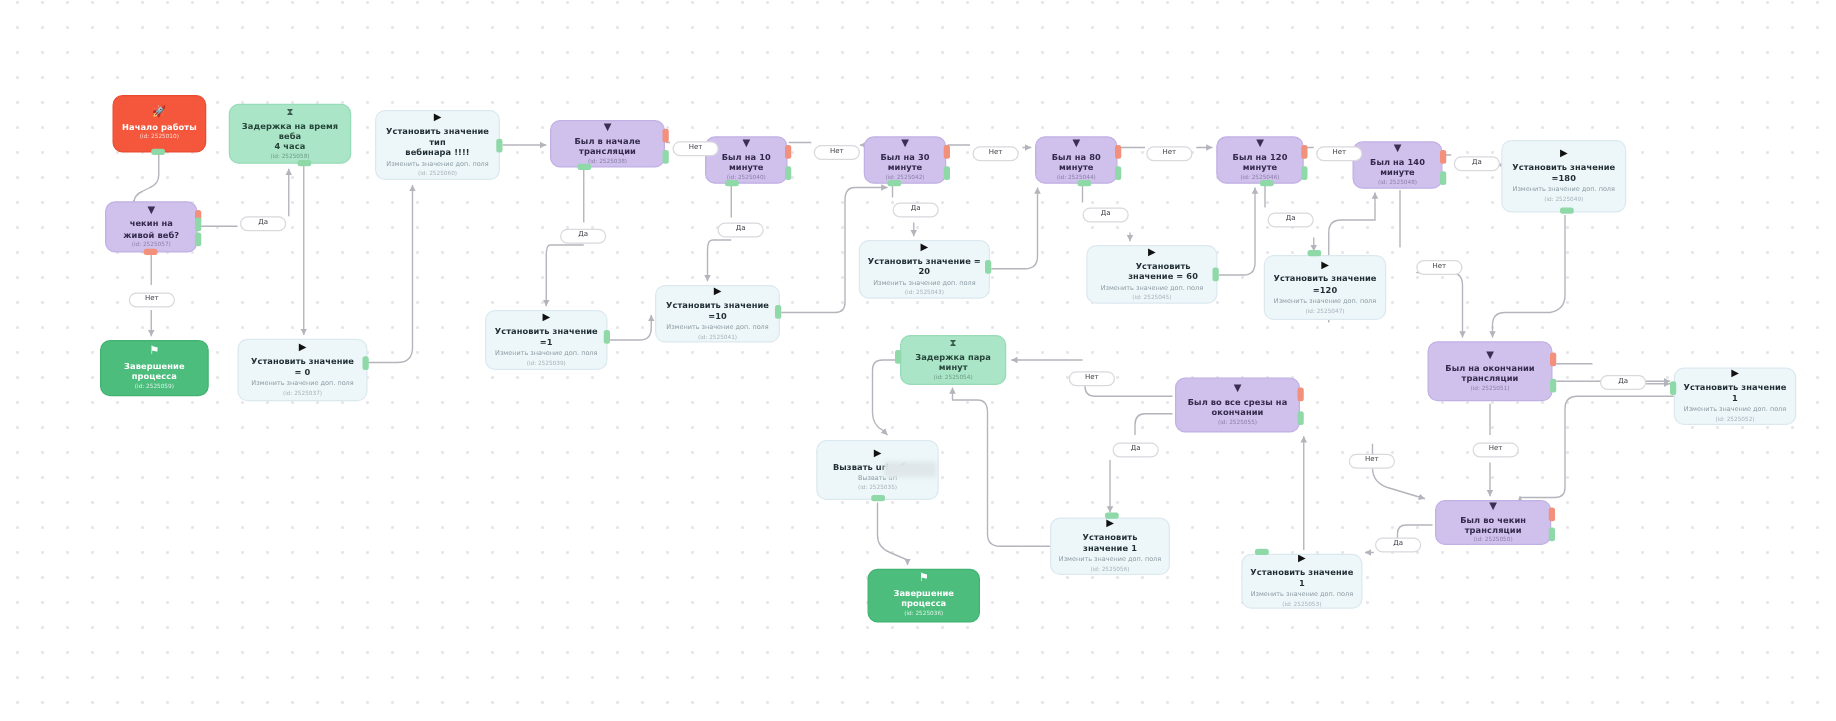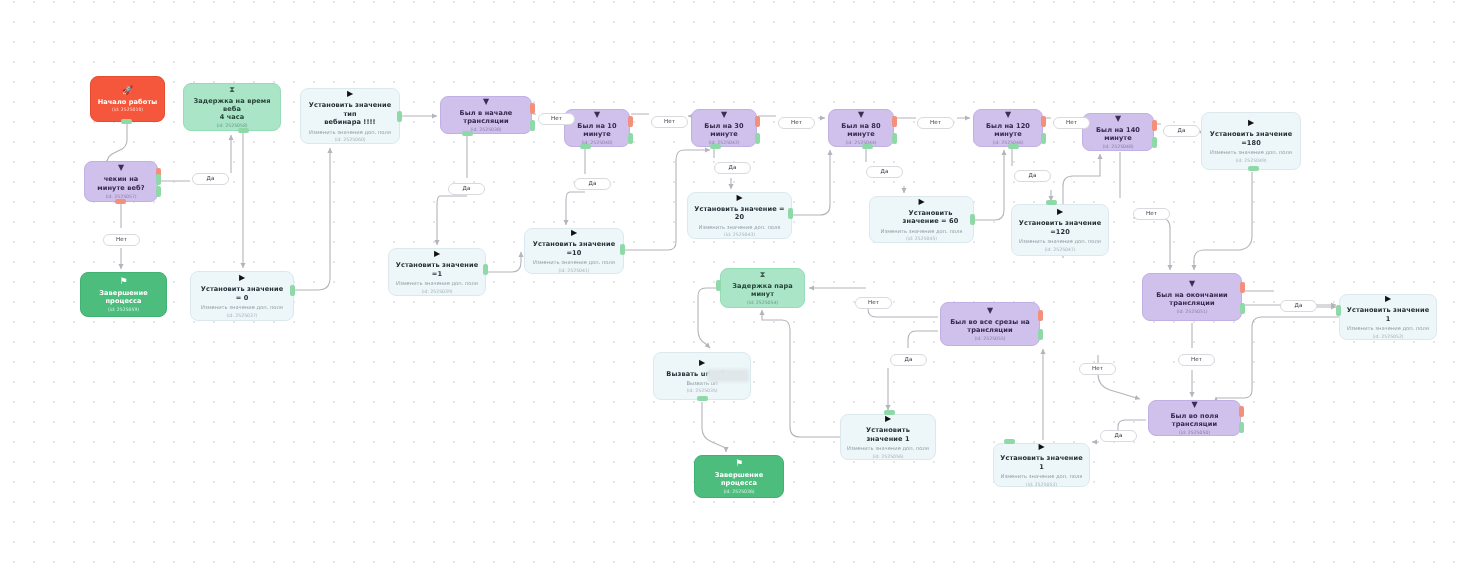--- a/index.html
+++ b/index.html
@@ -182,21 +182,21 @@
       </div>
       <div class="node n-act" style="left: 300px; top: 88px; width: 100px; height: 56px;">
         <div class="ic">▶</div>
         <div class="ttl" style="white-space: pre-line;">Установить значение тип
 вебинара !!!!</div>
         <div class="sub">Изменить значение доп. поля</div>
         <div class="nid">(id: 2525060)</div>
       </div>
       <div class="node n-cond" style="left: 84px; top: 161px; width: 74px; height: 41px;">
         <div class="ic">▼</div>
-        <div class="ttl" style="white-space: pre-line;">чекин на минуте веб?</div>
+        <div class="ttl" style="white-space: pre-line;">чекин на живой веб?</div>
         <div class="nid">(id: 2525057)</div>
       </div>
       <div class="port out" style="left: 156px; top: 186.42px; width: 5px; height: 11px;"></div>
       <div class="port no" style="left: 156px; top: 168.38px; width: 5px; height: 11px;"></div>
       <div class="node n-end" style="left: 80px; top: 272px; width: 87px; height: 45px;">
         <div class="ic">⚑</div>
         <div class="ttl" style="white-space: pre-line;">Завершение процесса</div>
         <div class="nid">(id: 2525059)</div>
       </div>
       <div class="node n-act" style="left: 190px; top: 271px; width: 104px; height: 50px;">
@@ -294,35 +294,35 @@
       <div class="port out" style="left: 1240px; top: 302.76px; width: 5px; height: 11px;"></div>
       <div class="port no" style="left: 1240px; top: 281.64px; width: 5px; height: 11px;"></div>
       <div class="node n-act" style="left: 1339px; top: 294px; width: 98px; height: 46px;">
         <div class="ic">▶</div>
         <div class="ttl" style="white-space: pre-line;">Установить значение 1</div>
         <div class="sub">Изменить значение доп. поля</div>
         <div class="nid">(id: 2525052)</div>
       </div>
       <div class="node n-cond" style="left: 1148px; top: 400px; width: 93px; height: 36px;">
         <div class="ic">▼</div>
-        <div class="ttl" style="white-space: pre-line;">Был во поля трансляции</div>
+        <div class="ttl" style="white-space: pre-line;">Был во чекин трансляции</div>
         <div class="nid">(id: 2525050)</div>
       </div>
       <div class="port out" style="left: 1239px; top: 422.32px; width: 5px; height: 11px;"></div>
       <div class="port no" style="left: 1239px; top: 406.48px; width: 5px; height: 11px;"></div>
       <div class="node n-act" style="left: 993px; top: 443px; width: 97px; height: 44px;">
         <div class="ic">▶</div>
         <div class="ttl" style="white-space: pre-line;">Установить значение 1</div>
         <div class="sub">Изменить значение доп. поля</div>
         <div class="nid">(id: 2525053)</div>
       </div>
       <div class="node n-cond" style="left: 940px; top: 302px; width: 100px; height: 44px;">
         <div class="ic">▼</div>
         <div class="ttl" style="white-space: pre-line;">Был во все срезы на
-трансляции</div>
+окончании</div>
         <div class="nid">(id: 2525055)</div>
       </div>
       <div class="port out" style="left: 1038px; top: 329.28px; width: 5px; height: 11px;"></div>
       <div class="port no" style="left: 1038px; top: 309.92px; width: 5px; height: 11px;"></div>
       <div class="node n-act" style="left: 840px; top: 414px; width: 96px; height: 46px;">
         <div class="ic">▶</div>
         <div class="ttl" style="white-space: pre-line;">Установить значение 1</div>
         <div class="sub">Изменить значение доп. поля</div>
         <div class="nid">(id: 2525056)</div>
       </div>

